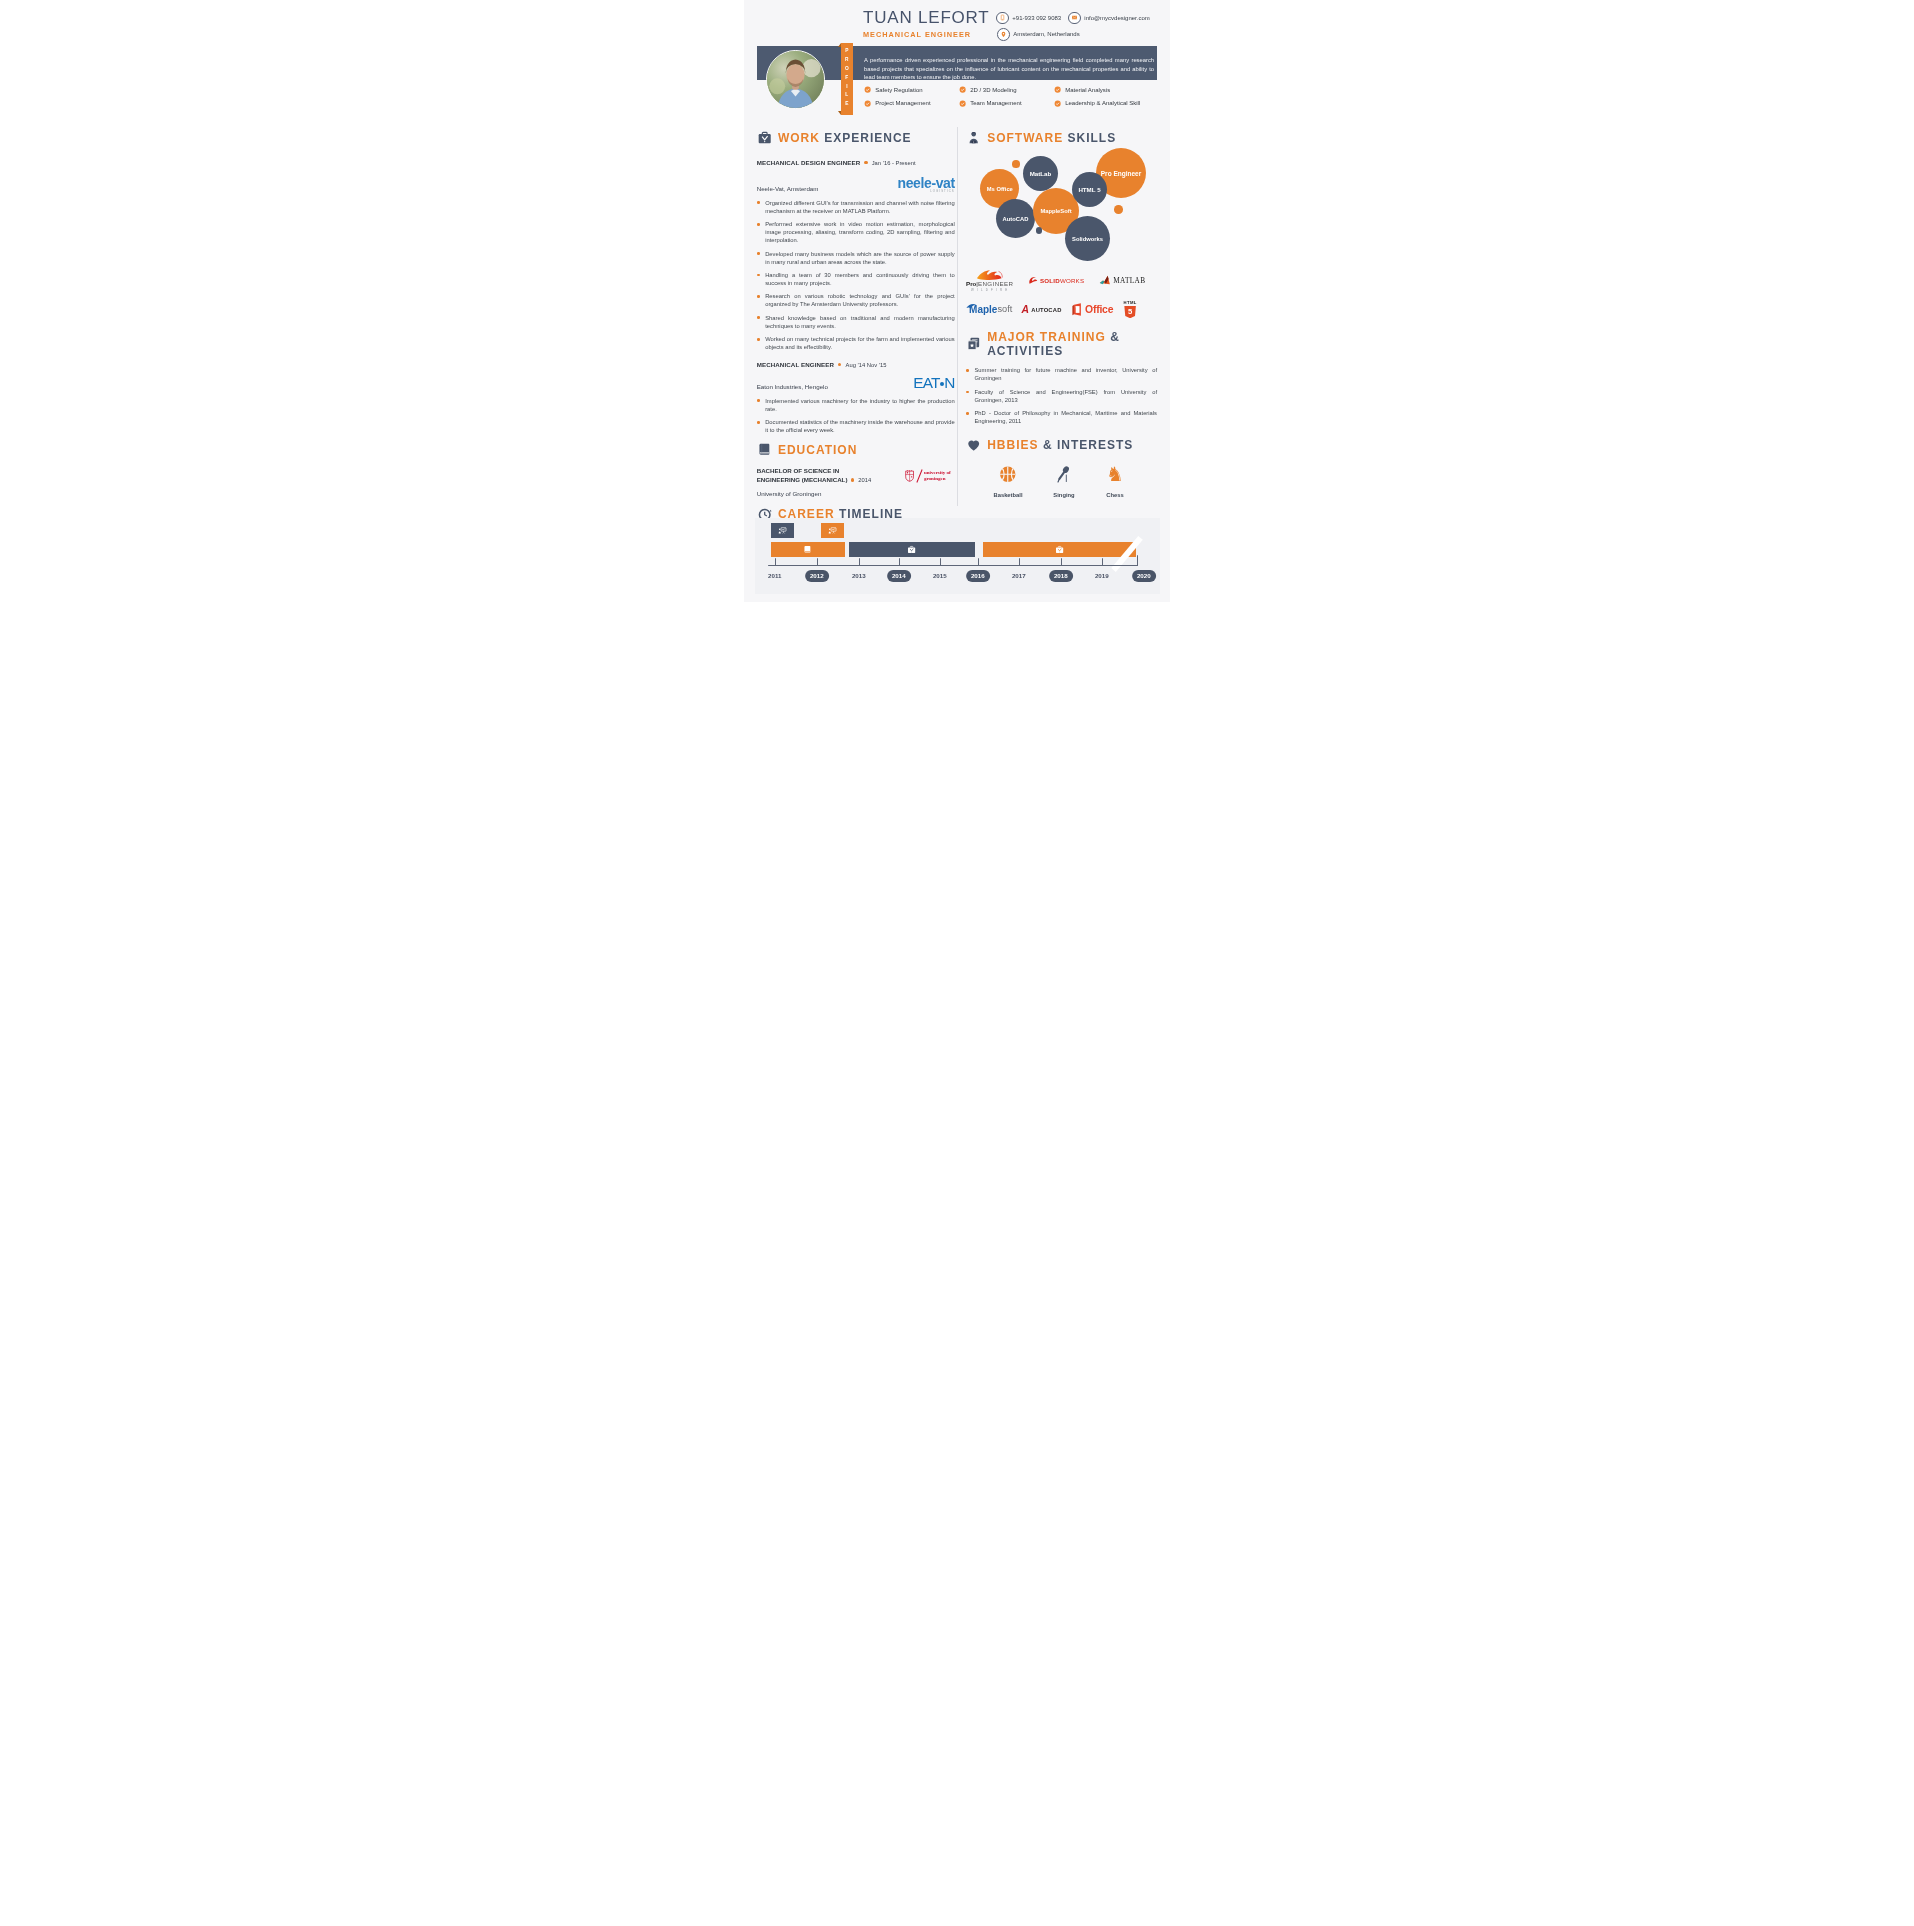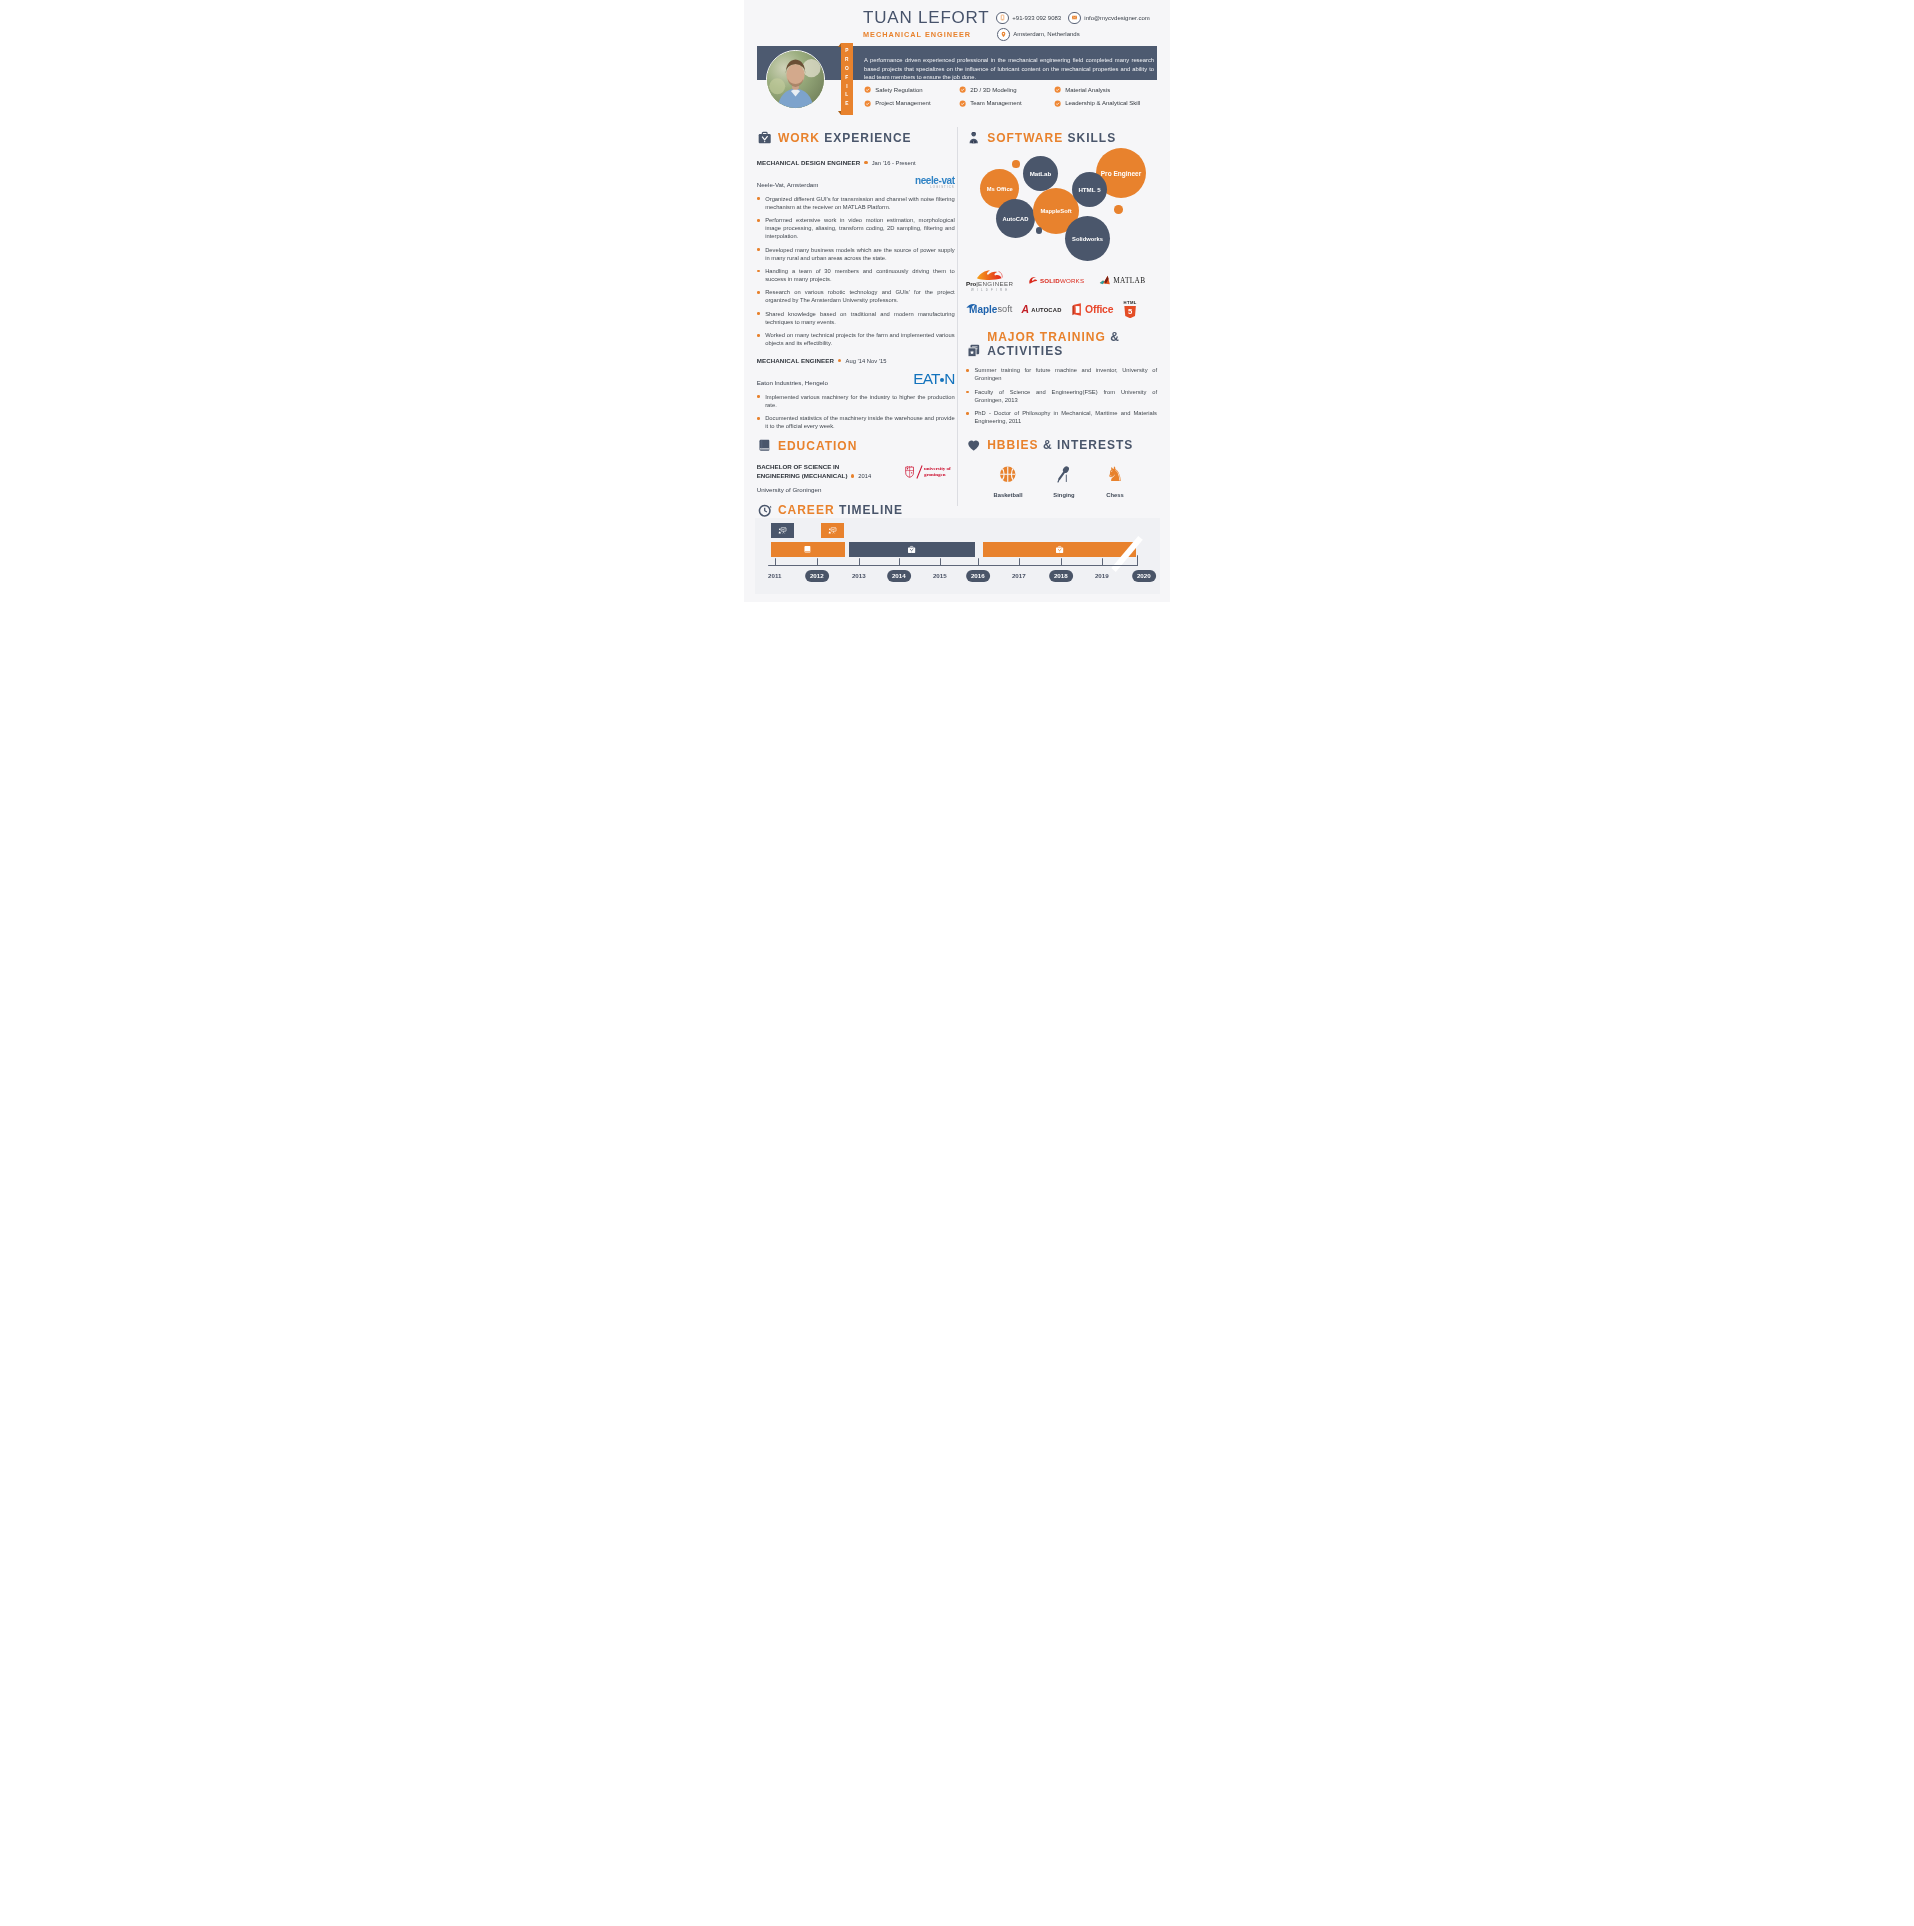--- a/index.html
+++ b/index.html
@@ -41,21 +41,21 @@
   .sec-head .accent{color:#E8822D;}
   .sec-head .rest{color:#4A566B;}
   
   .jt-row{display:flex;align-items:center;gap:4.2px;margin-top:14px;}
   .jt{font-size:6.2px;font-weight:bold;color:#2F343B;letter-spacing:0.1px;}
   .odot{width:3.1px;height:3.1px;border-radius:50%;background:#E8822D;flex:0 0 auto;}
   .jd{font-size:5.8px;color:#3A414D;}
   .comp-row{display:flex;justify-content:space-between;align-items:flex-end;margin-top:9.2px;}
   .comp{font-size:6.2px;color:#3A414D;}
   .nv-logo{text-align:right;line-height:1;margin-bottom:-1.5px;}
-  .nv-name{font-size:10px;font-weight:bold;color:#2F83C5;letter-spacing:-0.4px;}
+  .nv-name{font-size:14px;font-weight:bold;color:#2F83C5;letter-spacing:-0.4px;}
   .nv-tag{font-size:2.9px;color:#9aa0a6;letter-spacing:1px;margin-top:0.8px;}
   .eaton-logo{font-size:15.4px;font-weight:normal;color:#1373BD;letter-spacing:-0.8px;line-height:1;display:flex;align-items:center;margin-bottom:-0.8px;}
   .eaton-dot{display:inline-block;width:3.9px;height:3.9px;border-radius:50%;background:#1373BD;margin:2.3px 0.4px 0 0.4px;}
   ul.blist{list-style:none;margin:7px 0 0 0;padding:0;}
   ul.blist li{position:relative;padding-left:8.5px;font-size:5.8px;line-height:8px;text-align:justify;color:#42484F;margin-bottom:5.4px;}
   ul.blist li:before{content:"";position:absolute;left:0.4px;top:2.7px;width:2.7px;height:2.7px;border-radius:50%;background:#E8822D;}
   
   .edu-head{margin-top:7.7px;}
   .deg-row{display:flex;justify-content:space-between;align-items:center;margin-top:10px;}
   .deg{font-size:6.2px;font-weight:bold;color:#2F343B;line-height:8.5px;}
@@ -96,21 +96,21 @@
   .acad-a{font-size:10.4px;font-weight:bold;font-style:italic;color:#C21E25;}
   .acad-name{font-size:5.8px;font-weight:bold;color:#231f20;letter-spacing:0.2px;}
   .office{display:flex;align-items:center;gap:2.7px;}
   .office .door svg{width:11.6px;height:13px;}
   .office-name{font-size:10.4px;color:#E8472B;font-weight:bold;letter-spacing:-0.2px;}
   .html5{width:15.4px;text-align:center;line-height:1;}
   .html5-top{font-size:4.2px;font-weight:bold;color:#1a1a1a;letter-spacing:0.4px;}
   .html5-shield{margin-top:0.8px;width:11.6px;height:12.7px;background:#E44D26;clip-path:polygon(0 0,100% 0,92% 82%,50% 100%,8% 82%);display:flex;align-items:center;justify-content:center;margin-left:1.9px;}
   .html5-shield span{color:#fff;font-size:7.7px;font-weight:bold;}
   
-  .mt-head{margin-top:11.6px;align-items:flex-end;}
+  .mt-head{margin-top:11.6px;}
   .hb-head{margin-top:11.6px;}
   .hobbies-row{position:relative;height:50px;margin-top:10px;}
   .hobby{position:absolute;transform:translateX(-50%);text-align:center;}
   .hobby .hicon{height:21.6px;display:flex;align-items:flex-end;justify-content:center;}
   .hobby svg{width:18.5px;height:18.5px;}
   .knight{font-size:20px;line-height:18.5px;color:#E8822D;}
   .hobby-label{margin-top:8.5px;font-size:5.8px;font-weight:bold;color:#3F4856;}
   
   .timeline{position:absolute;left:10.8px;top:518px;width:405px;height:76px;background:#f0f1f4;}
   .tl-box{position:absolute;top:5px;width:23.5px;height:15.4px;display:flex;align-items:center;justify-content:center;}

